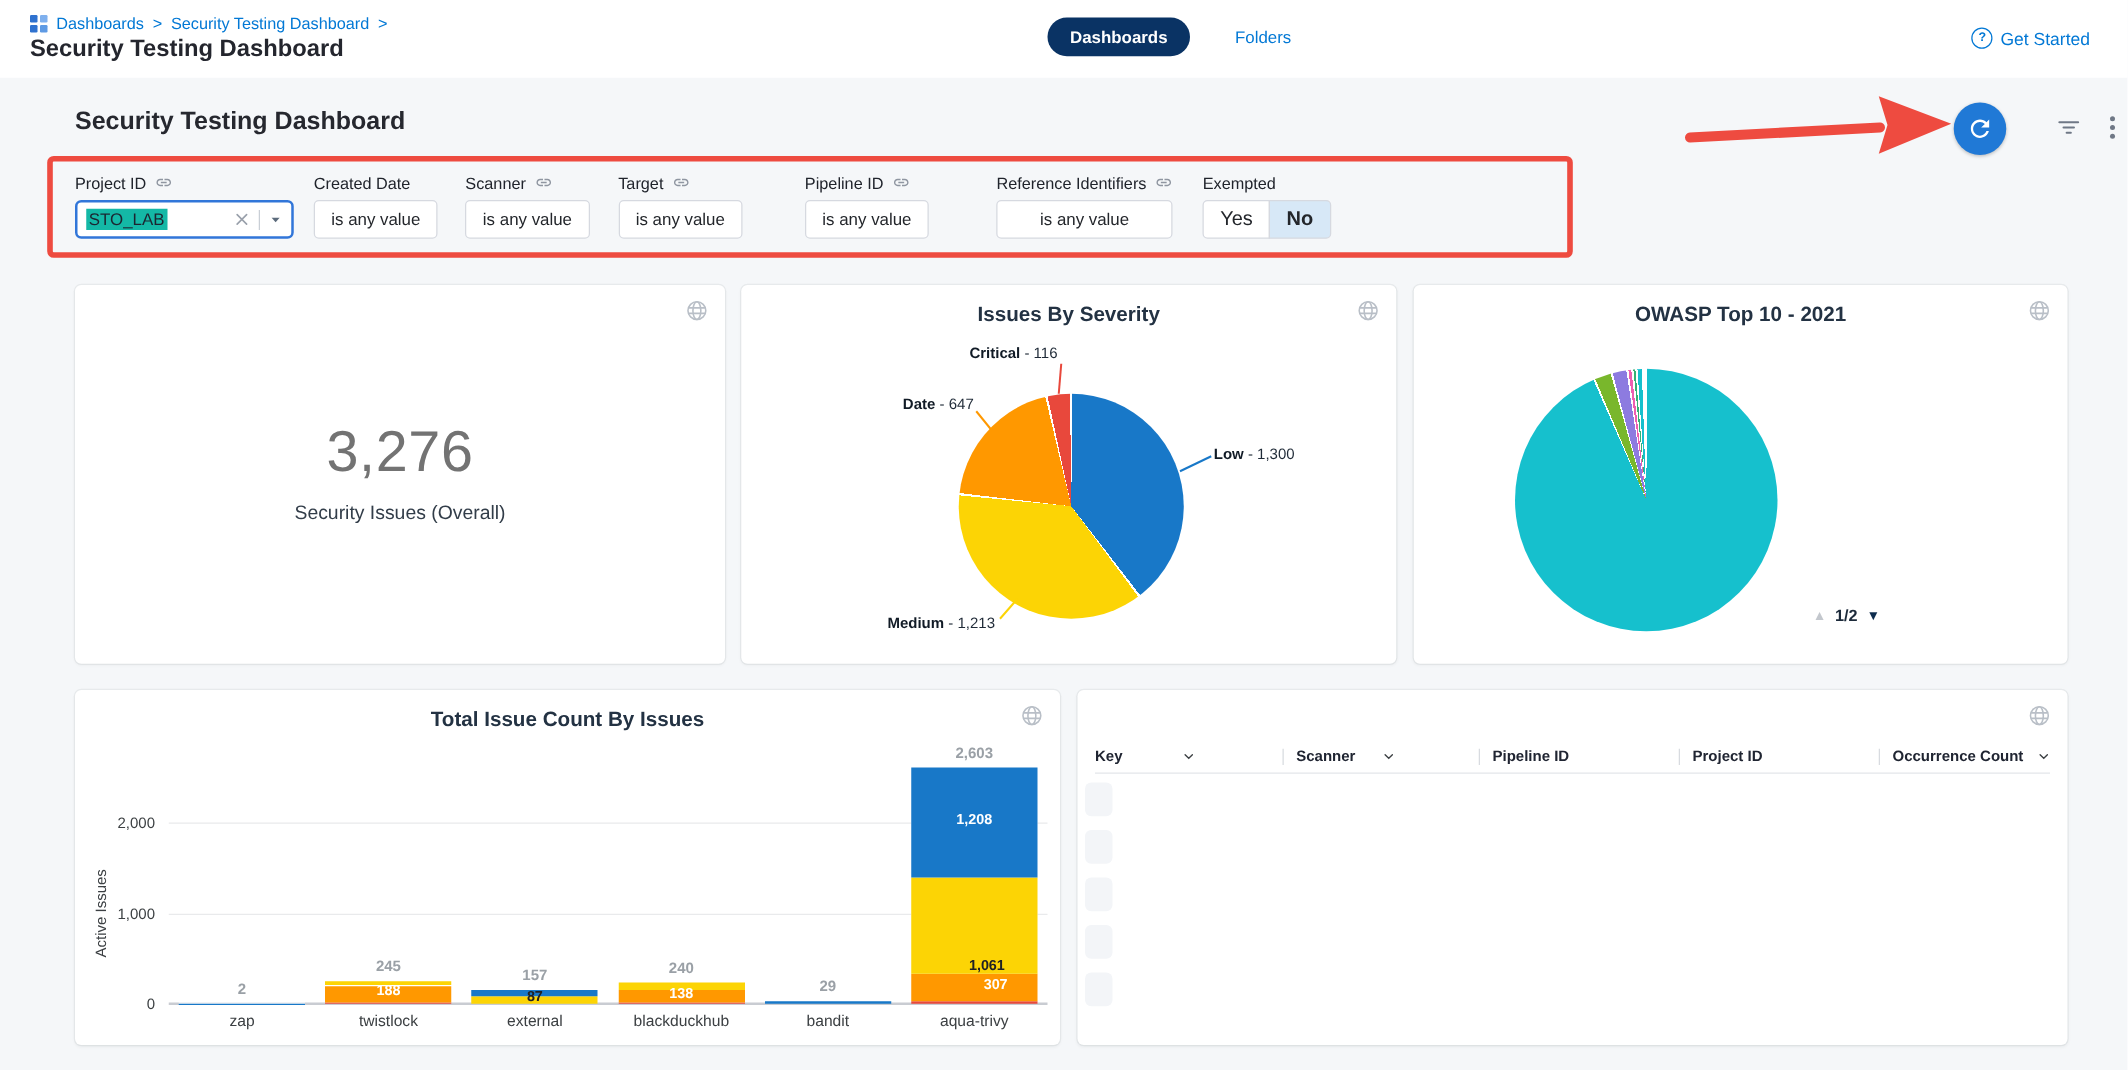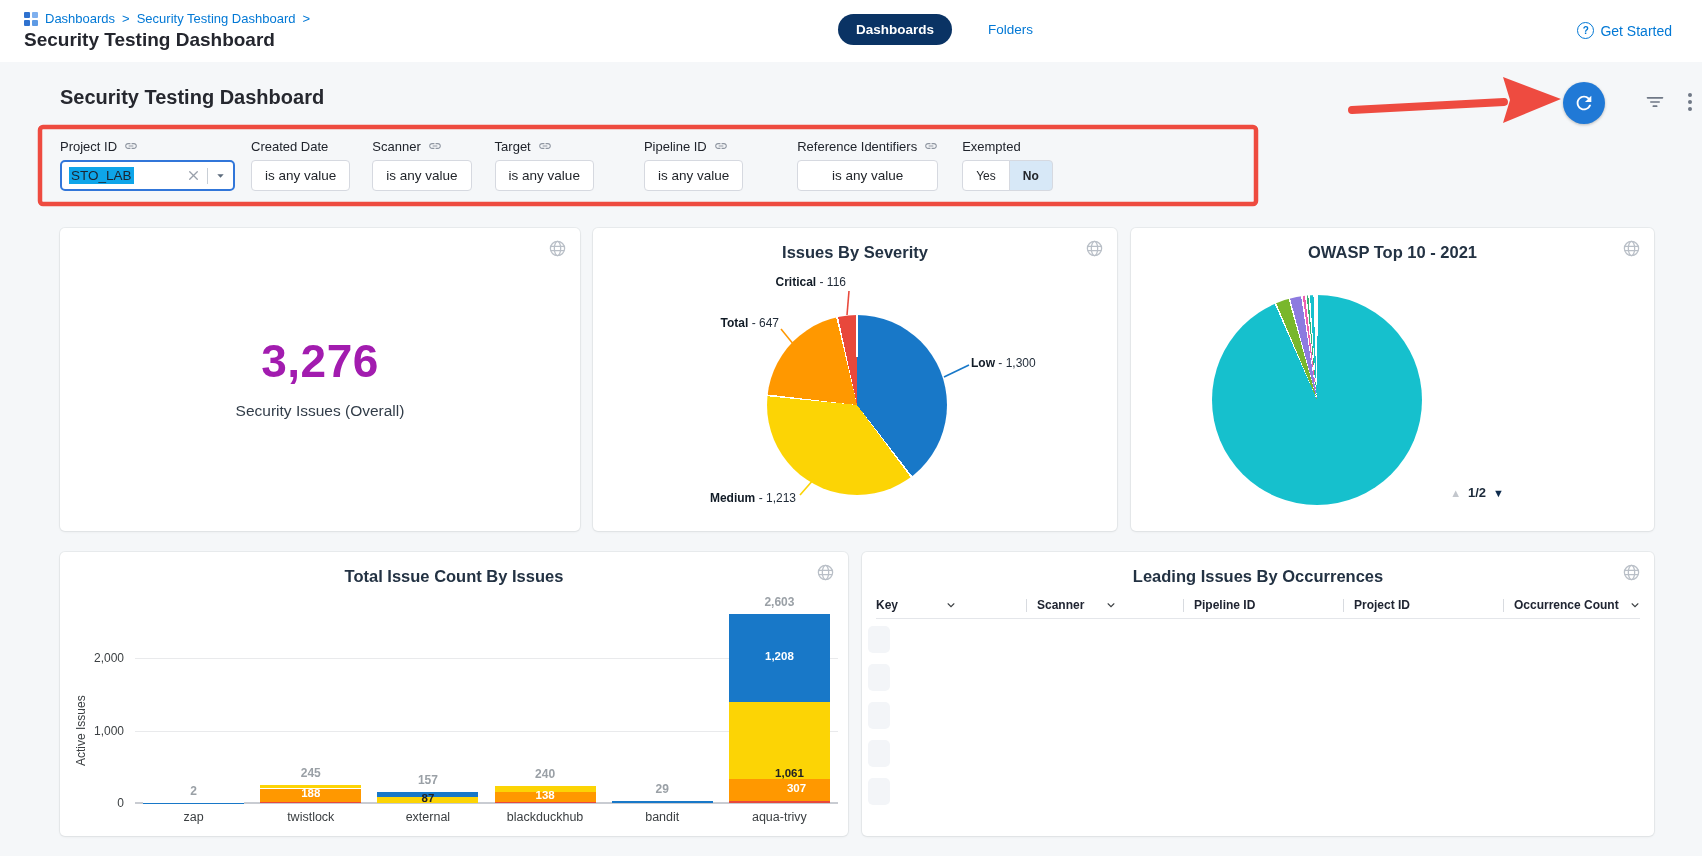--- a/index.html
+++ b/index.html
@@ -24,34 +24,34 @@
   #refresh-btn{left:1563px;top:82px;width:42px;height:42px;border-radius:50%;background:#2079d6;display:flex;align-items:center;justify-content:center;box-shadow:0 1px 3px rgba(0,0,0,.25);cursor:pointer;}
   #filter-icon{left:1644px;top:92px;cursor:pointer;}
   #kebab-icon{left:1678px;top:90px;cursor:pointer;}
   
   #filter-bar{left:60px;top:138px;display:flex;align-items:flex-start;}
   .fcol{display:flex;flex-direction:column;}
   .flabel{display:flex;align-items:center;gap:7px;font-size:13px;font-weight:500;color:#20242c;height:16px;margin-bottom:6px;white-space:nowrap;}
   .fbtn{height:31px;box-sizing:border-box;border:1px solid #d6d9e0;border-radius:4px;background:#fff;font-size:13.5px;color:#23262b;display:flex;align-items:center;justify-content:center;padding:0 13px;white-space:nowrap;cursor:pointer;}
   .chip{background:#d7e8f7;border-color:#bcd6ec;}
   .combo{width:175px;height:31px;box-sizing:border-box;border:2px solid #3176d9;border-radius:5px;background:#fff;display:flex;align-items:center;padding:0 7px;cursor:text;}
-  .combo-val{background:#0ea5e9;font-size:13.5px;color:#1c2430;padding:1px 2px;}
+  .combo-val{background:#14b8a6;font-size:13.5px;color:#1c2430;padding:1px 2px;}
   .combo-div{width:1px;height:16px;background:#c9cfd6;margin:0 7px;}
   .ibtn{display:inline-flex;align-items:center;cursor:pointer;}
-  .seg-cell{height:31px;box-sizing:border-box;border:1px solid #d6d9e0;display:flex;align-items:center;padding:12px 13px;font-size:12px;color:#23262b;background:#fff;cursor:pointer;}
+  .seg-cell{height:31px;box-sizing:border-box;border:1px solid #d6d9e0;display:flex;align-items:center;padding:12px 13px;font-size:16px;color:#23262b;background:#fff;cursor:pointer;}
   .seg-cell + .seg-cell{margin-left:-1px;}
   .seg-first{border-radius:4px 0 0 4px;}
   .seg-last{border-radius:0 4px 4px 0;}
   .seg-sel{background:#d7e8f7;font-weight:700;}
   
   .card{position:absolute;z-index:3;background:#fff;border-radius:5px;box-shadow:0 0 0 1px rgba(25,30,40,.05),0 1px 3px rgba(25,30,40,.06);}
   .card-title{position:absolute;left:0;right:0;top:15px;text-align:center;font-size:16.5px;font-weight:600;color:#233243;}
   .globe{position:absolute;right:13px;top:11px;}
   #stat-wrap{position:absolute;inset:0;display:flex;flex-direction:column;align-items:center;justify-content:center;margin-top:-6px;}
-  #stat-value{font-size:46px;font-weight:700;color:#a21caf;letter-spacing:.5px;}
+  #stat-value{font-size:46px;font-weight:400;color:#737373;letter-spacing:.5px;}
   #stat-label{margin-top:14px;font-size:15.5px;color:#323d49;}
   .pie{position:absolute;border-radius:50%;cursor:pointer;}
   .pie-label{position:absolute;font-size:12px;color:#1f2a37;white-space:nowrap;}
   .pie-label b{color:#111b26;font-weight:700;}
   .leader-svg{position:absolute;left:0;top:0;pointer-events:none;}
   #pagination{position:absolute;right:150px;top:257px;display:flex;align-items:center;gap:7px;font-size:13px;font-weight:600;color:#1c2a3a;}
   .pg-up{color:#c3c7cd;font-size:11px;cursor:pointer;}
   .pg-down{color:#0e2c4e;font-size:11px;cursor:pointer;}
   
   #bar-area{position:absolute;inset:0;}
@@ -226,21 +226,21 @@
         </svg></span>
     <div class="pie" id="pie-severity" style="left: 174px; top: 87px; width: 180px; height: 180px; background: conic-gradient(rgb(255, 255, 255) 0deg, rgb(255, 255, 255) 0.6deg, rgb(24, 120, 200) 0.6deg, rgb(24, 120, 200) 142.257deg, rgb(255, 255, 255) 142.257deg, rgb(255, 255, 255) 142.857deg, rgb(255, 255, 255) 142.857deg, rgb(255, 255, 255) 143.457deg, rgb(252, 212, 5) 143.457deg, rgb(252, 212, 5) 275.554deg, rgb(255, 255, 255) 275.554deg, rgb(255, 255, 255) 276.154deg, rgb(255, 255, 255) 276.154deg, rgb(255, 255, 255) 276.754deg, rgb(255, 152, 0) 276.754deg, rgb(255, 152, 0) 346.653deg, rgb(255, 255, 255) 346.653deg, rgb(255, 255, 255) 347.253deg, rgb(255, 255, 255) 347.253deg, rgb(255, 255, 255) 347.853deg, rgb(232, 72, 60) 347.853deg, rgb(232, 72, 60) 359.4deg, rgb(255, 255, 255) 359.4deg, rgb(255, 255, 255) 360deg);"></div>
     <svg class="leader-svg" id="sev-leaders" width="524" height="303">
         <polyline points="376,137 351,149" fill="none" stroke="#1878c8" stroke-width="1.6"></polyline>
         <polyline points="207,267 221,251" fill="none" stroke="#fcd405" stroke-width="1.6"></polyline>
         <polyline points="188,101 201,117" fill="none" stroke="#ff9800" stroke-width="1.6"></polyline>
         <polyline points="256,63 254,87" fill="none" stroke="#e8483c" stroke-width="1.6"></polyline>
       </svg>
   <div class="pie-label" style="left: 378px; top: 128px;"><b>Low</b> - 1,300</div>
       <div class="pie-label" style="right: 321px; top: 263px;"><b>Medium</b> - 1,213</div>
-      <div class="pie-label" style="right: 338px; top: 88px;"><b>Total</b> - 647</div>
+      <div class="pie-label" style="right: 338px; top: 88px;"><b>Date</b> - 647</div>
       <div class="pie-label" style="right: 271px; top: 47px;"><b>Critical</b> - 116</div>
     </div>
 
   <div class="card" id="card-owasp" style="left:1131px;top:228px;width:523px;height:303px;">
     <div class="card-title">OWASP Top 10 - 2021</div>
     <span class="globe"><svg width="19" height="19" viewBox="0 0 24 24" fill="none" stroke="#b9bfc7" stroke-width="1.6">
           <circle cx="12" cy="12" r="9"></circle>
           <ellipse cx="12" cy="12" rx="4" ry="9"></ellipse>
           <path d="M3.6 9.2h16.8M3.6 14.8h16.8"></path>
         </svg></span>
@@ -296,21 +296,20 @@
         <div class="seg-label" style="left: 200.25px; top: 235.315px; color: rgb(255, 255, 255);">188</div>
         <div class="seg-label" style="left: 317.417px; top: 239.846px; color: rgb(32, 33, 36);">87</div>
         <div class="seg-label" style="left: 434.583px; top: 236.91px; color: rgb(255, 255, 255);">138</div>
         <div class="seg-label" style="left: 686px; top: 229.914px; color: rgb(255, 255, 255);">307</div>
         <div class="seg-label" style="left: 679px; top: 180.324px; color: rgb(32, 33, 36); margin-top: 35px;">1,061</div>
         <div class="seg-label" style="left: 668.917px; top: 98.0725px; color: rgb(255, 255, 255);">1,208</div>
       </div>
   </div>
 
   <div class="card" id="card-table" style="left:862px;top:552px;width:792px;height:284px;">
-    <div class="card-title">Leading Issues By Occurrences</div>
     <span class="globe"><svg width="19" height="19" viewBox="0 0 24 24" fill="none" stroke="#b9bfc7" stroke-width="1.6">
           <circle cx="12" cy="12" r="9"></circle>
           <ellipse cx="12" cy="12" rx="4" ry="9"></ellipse>
           <path d="M3.6 9.2h16.8M3.6 14.8h16.8"></path>
         </svg></span>
     <div id="tbl-head">
         <div class="th" style="flex: 0 0 150px;">
           <span>Key</span>
           <span class="ibtn" style="margin-left: 48px;">
             <svg width="10" height="10" viewBox="0 0 24 24" fill="none" stroke="#3c4043" stroke-width="2.6" stroke-linecap="round">

